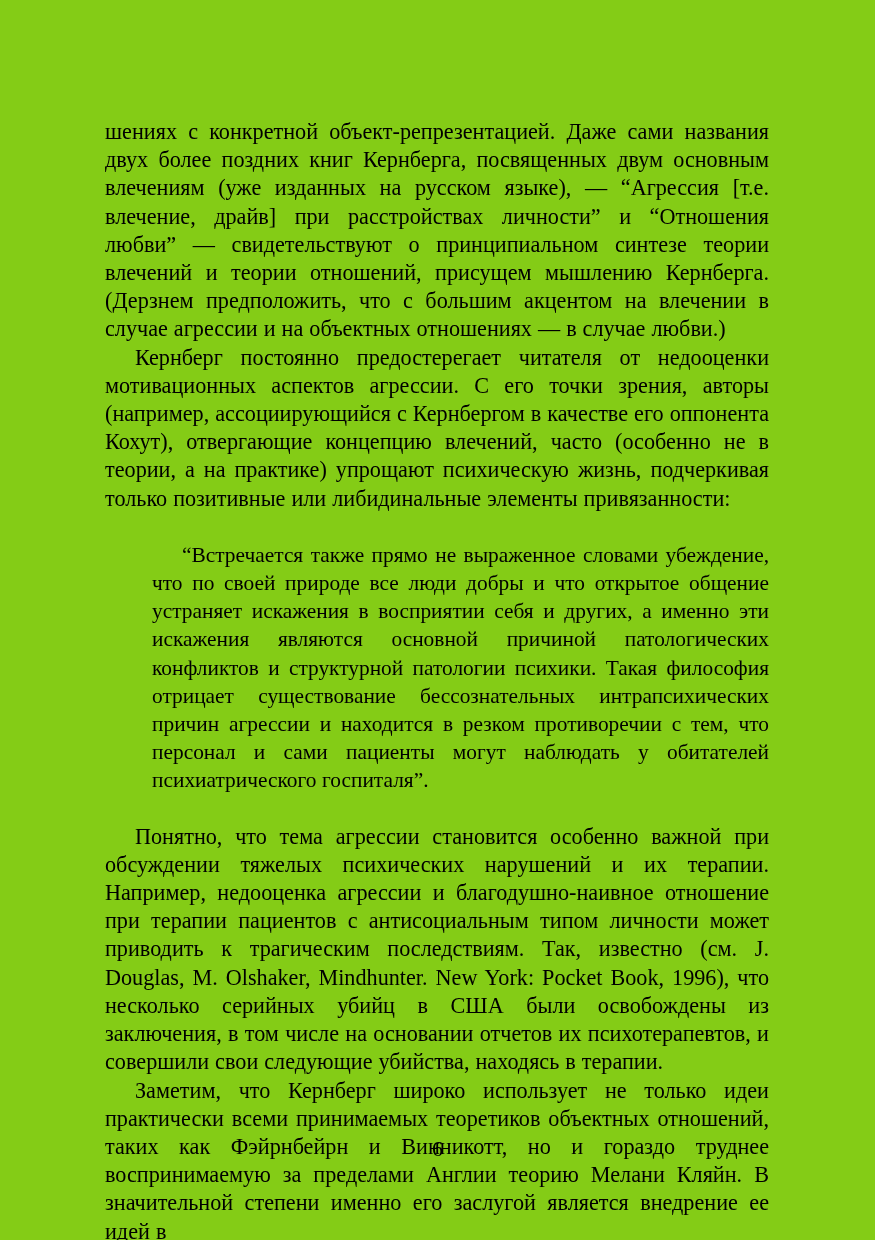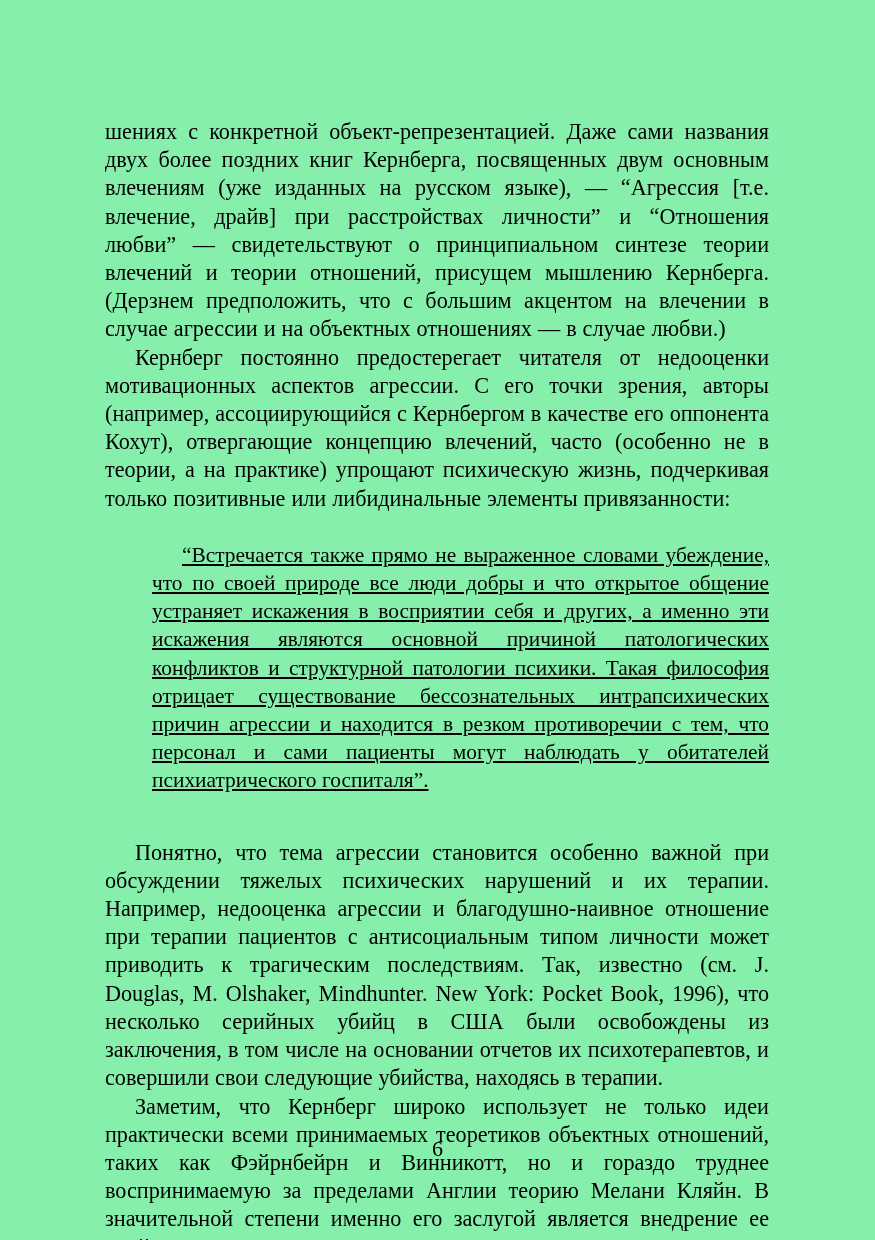--- a/index.html
+++ b/index.html
@@ -9,21 +9,21 @@
     background: #ffffff;
   }
   body {
     font-family: "Liberation Serif", "DejaVu Serif", serif;
     color: #000000;
   }
   .page {
     position: relative;
     width: 875px;
     height: 1240px;
-    background: #86efac;
+    background: #84cc16;
     overflow: hidden;
     box-sizing: border-box;
   }
   .text-block {
     position: absolute;
     left: 105px;
     top: 118px;
     width: 664px;
   }
   p.para {
@@ -33,23 +33,22 @@
     text-align: justify;
     text-indent: 30px;
     text-justify: inter-word;
     hyphens: none;
     word-spacing: 0.02em;
   }
   p.para.no-indent {
     text-indent: 0;
   }
   .quote {
-    margin: 28px 0 44px 0;
+    margin: 28px 0 28px 0;
     padding: 0 0 0 47px;
-    text-decoration: underline;
   }
   .quote p {
     margin: 0;
     font-size: 21.4px;
     line-height: 28.2px;
     text-align: justify;
     text-indent: 30px;
     word-spacing: 0.01em;
   }
   .page-number {

